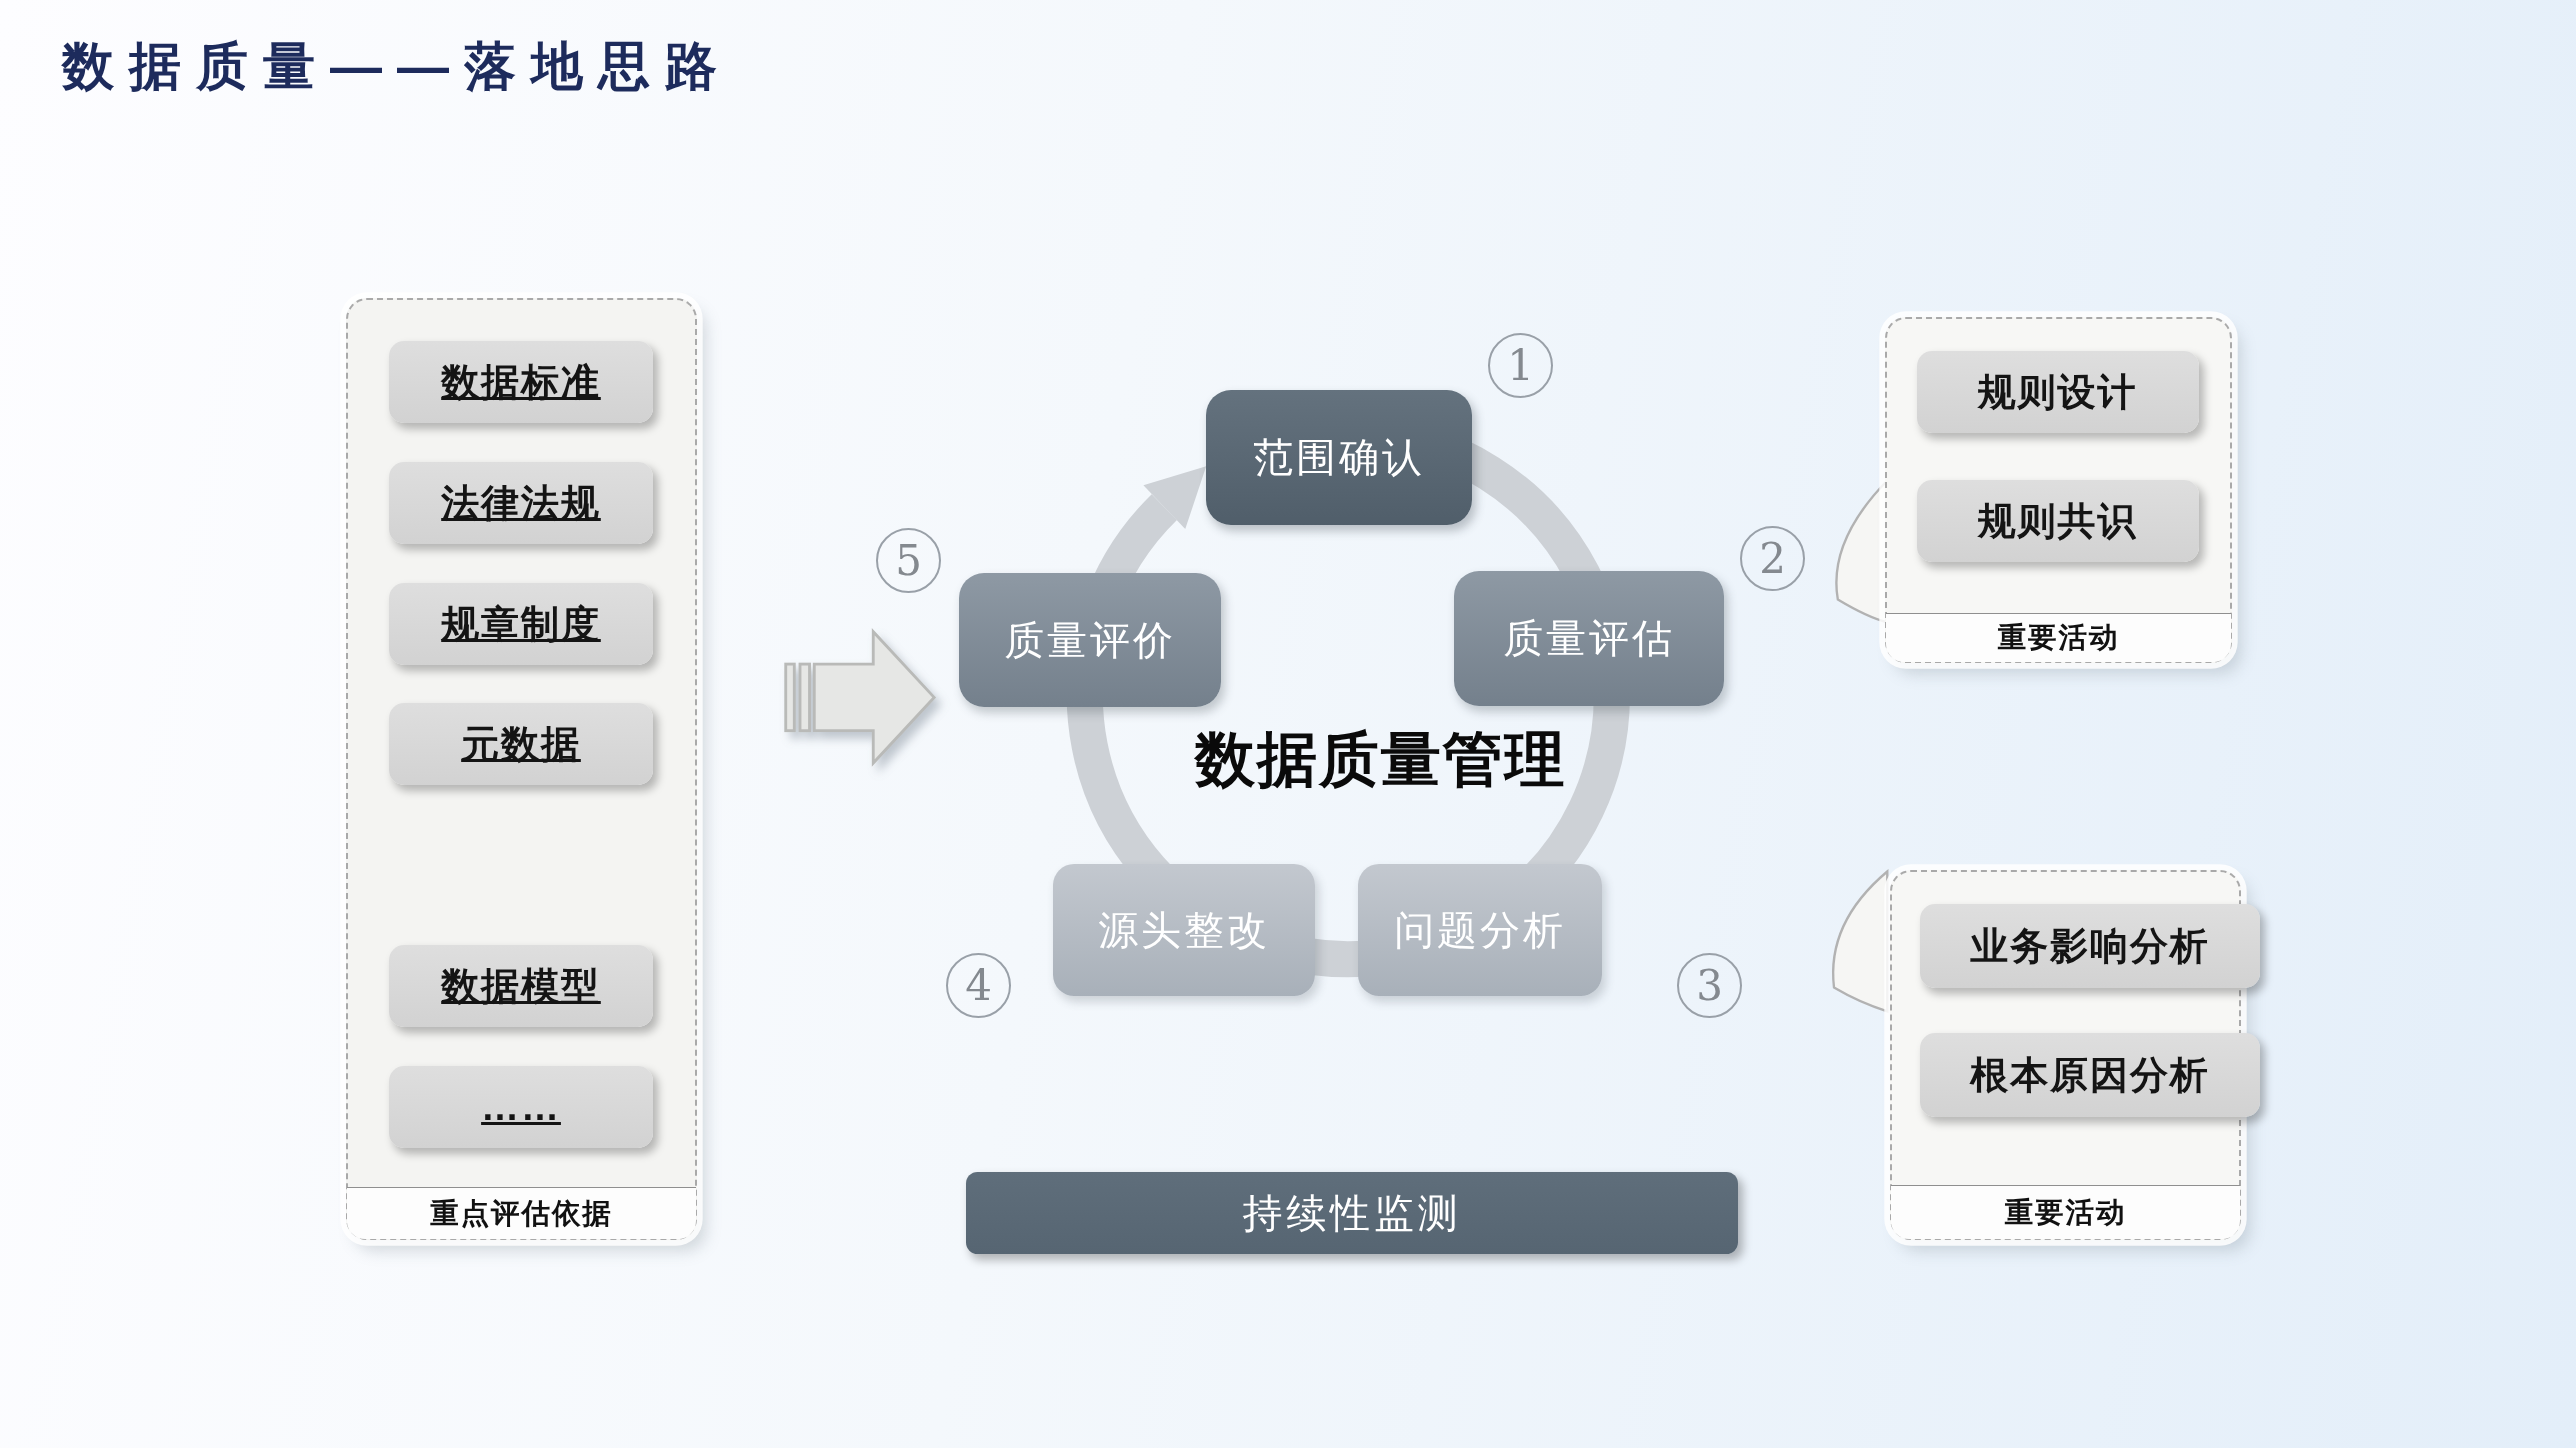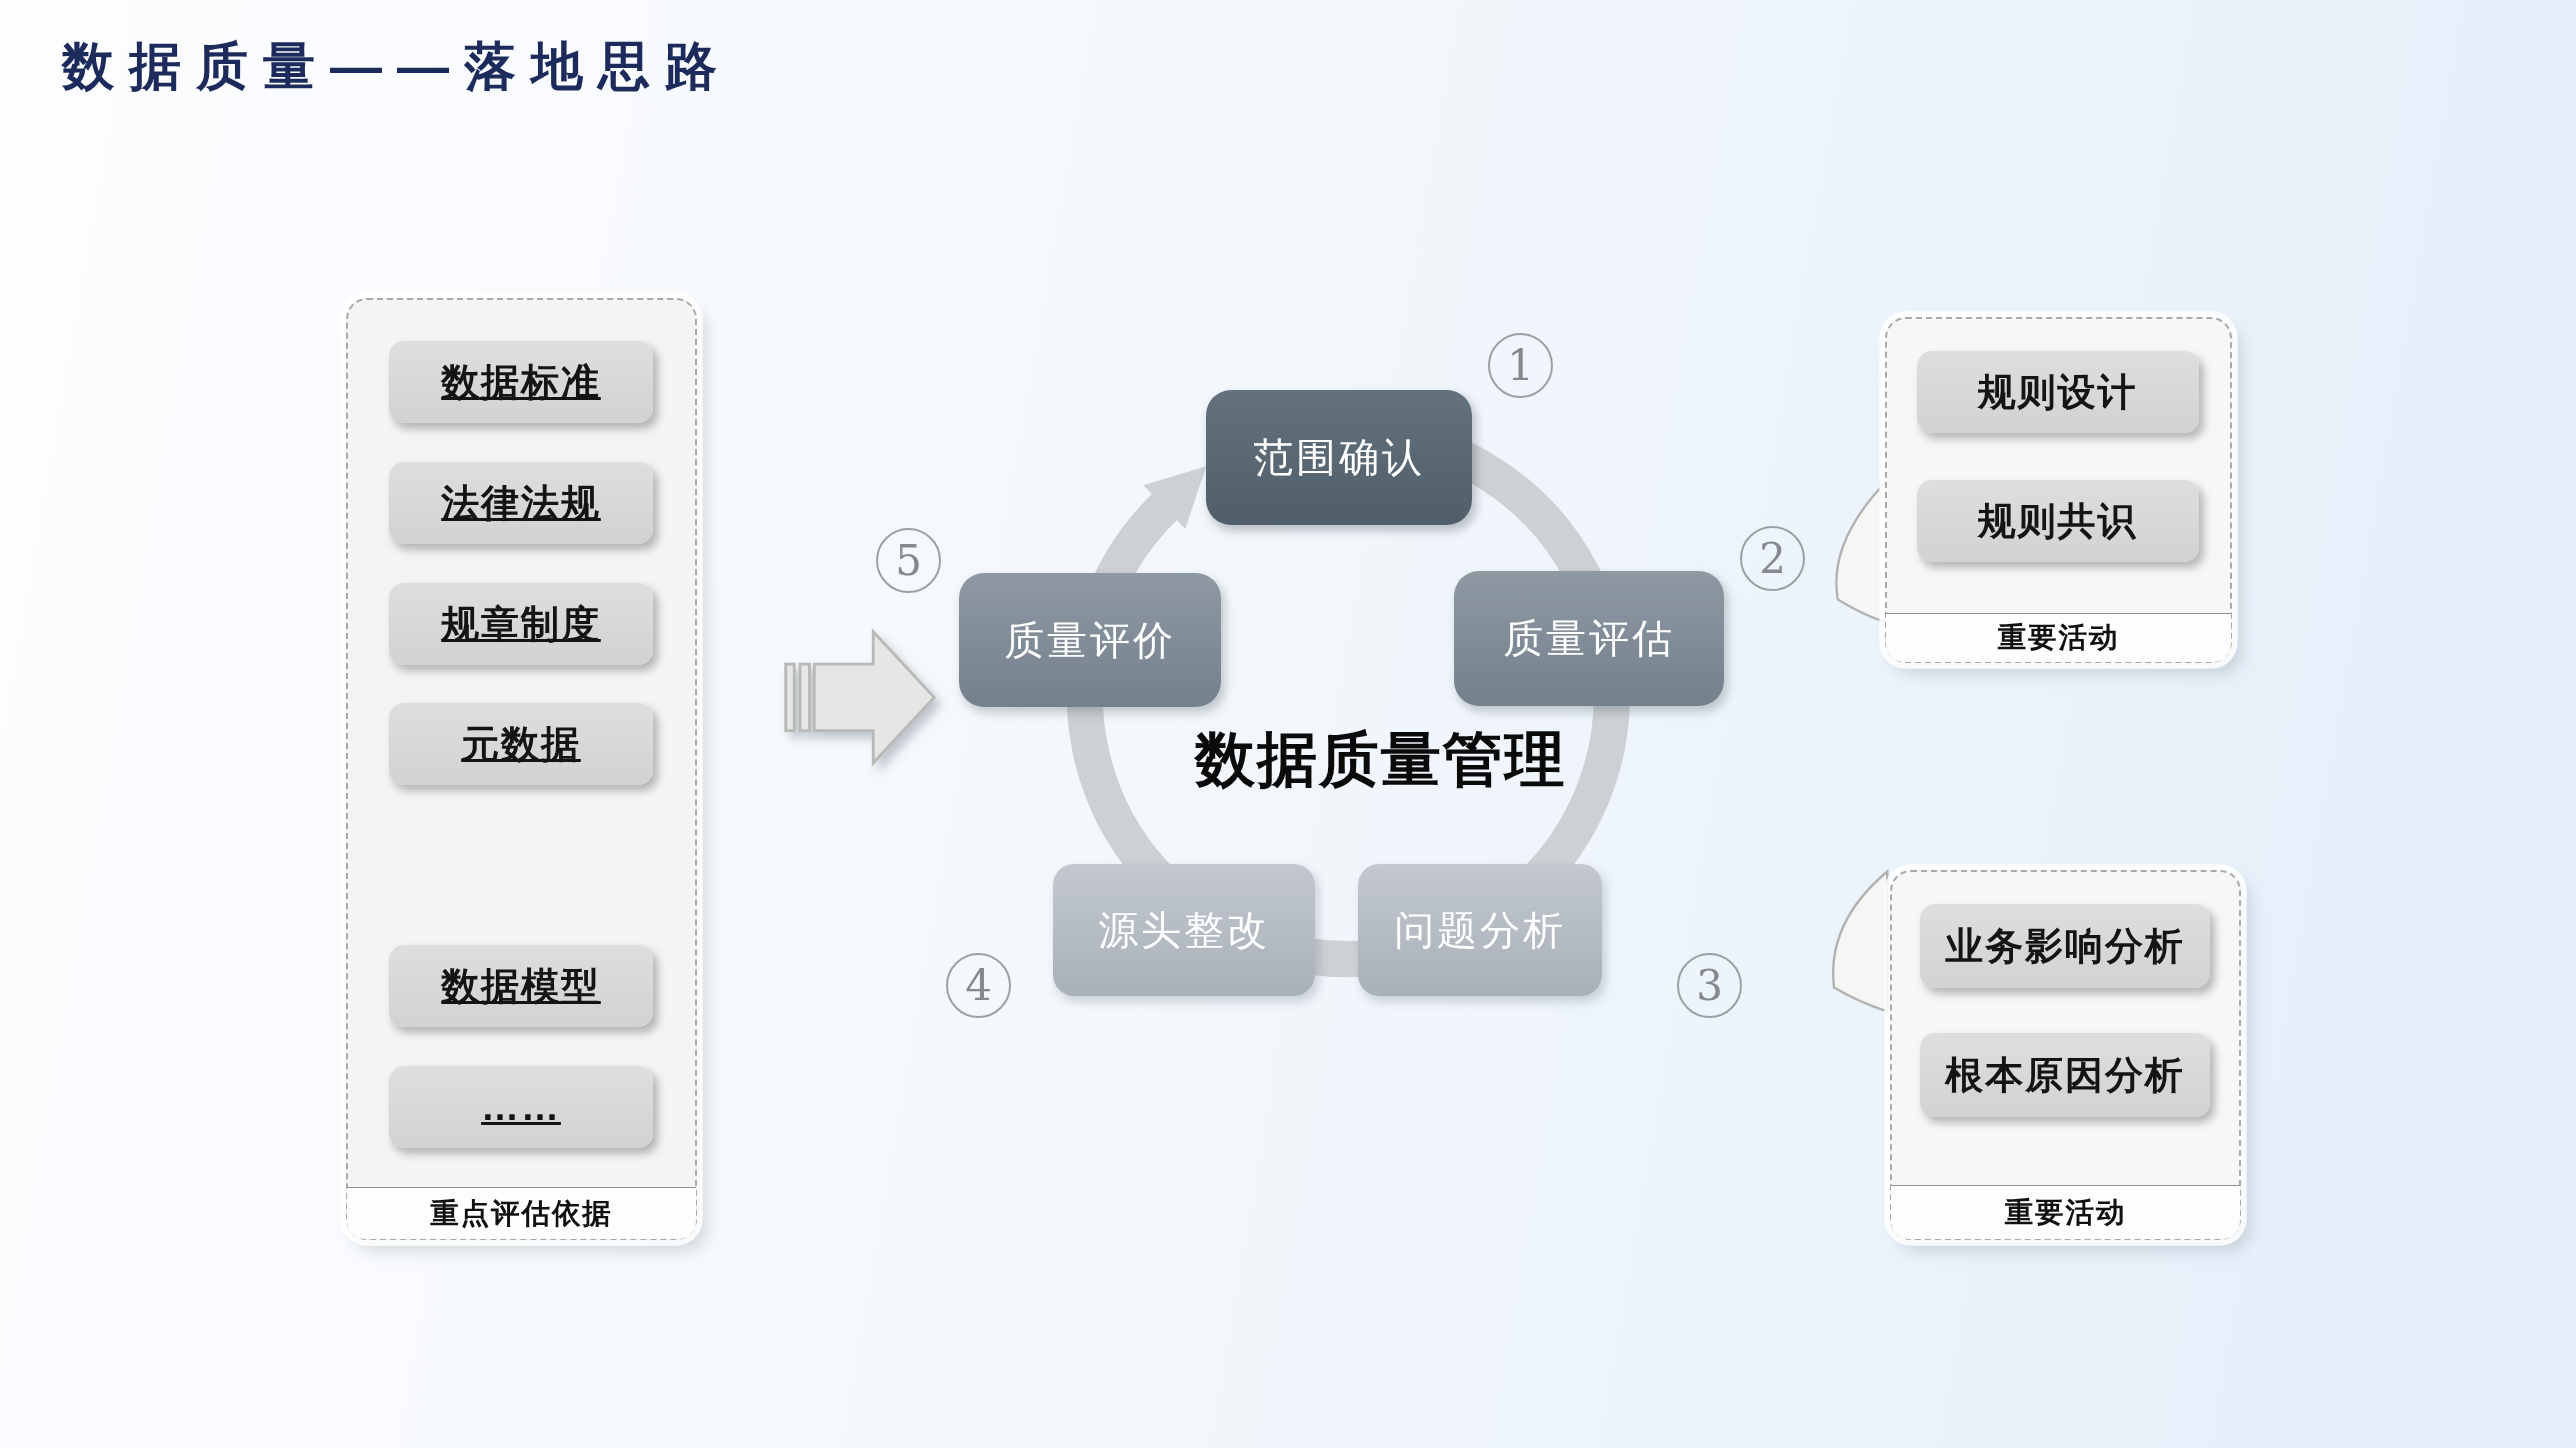--- a/index.html
+++ b/index.html
@@ -24,21 +24,21 @@
   #rb-panel{left:1890px;top:870px;width:347px;height:366px;background:#f7f7f5;}
   .pill{
     position:absolute;border-radius:15px;
     background:linear-gradient(180deg,#dedede 0%,#d2d2d2 100%);
     box-shadow:4.8px 5.7px 8.6px rgba(0,0,0,.26);
     display:flex;align-items:center;justify-content:center;
     font-size:38px;font-weight:700;color:#141414;letter-spacing:1.9px;white-space:nowrap;
   }
   #left-panel .pill{left:41px;width:264px;height:82px;text-decoration:underline;}
   #rt-panel .pill{left:29.5px;width:282px;height:82px;}
-  #rb-panel .pill{left:28px;width:290px;height:84px;}
+  #rb-panel .pill{left:28px;width:340px;height:84px;}
   .panel-footer{
     position:absolute;left:-1px;right:-1px;bottom:-1px;background:#fdfdfd;
     border-top:1.9px solid #8f8f8f;border-radius:0 0 18px 18px;
     display:flex;align-items:center;justify-content:center;
     font-size:28.5px;font-weight:700;color:#111;letter-spacing:1.9px;
   }
   #left-panel .panel-footer{height:51px;}
   #rt-panel .panel-footer{height:48px;}
   #rb-panel .panel-footer{height:53px;}
   
@@ -138,15 +138,16 @@
     <div class="pill" style="top:32px">规则设计</div>
     <div class="panel-footer">重要活动</div>
   </div>
 
   <div class="panel" id="rb-panel">
     <div class="pill" style="top:32px">业务影响分析</div>
     <div class="pill" style="top:161px">根本原因分析</div>
     <div class="panel-footer">重要活动</div>
   </div>
 
+  <div class="monitor-bar">持续性监测</div>
 
 </div>
 
 
 </body></html>

